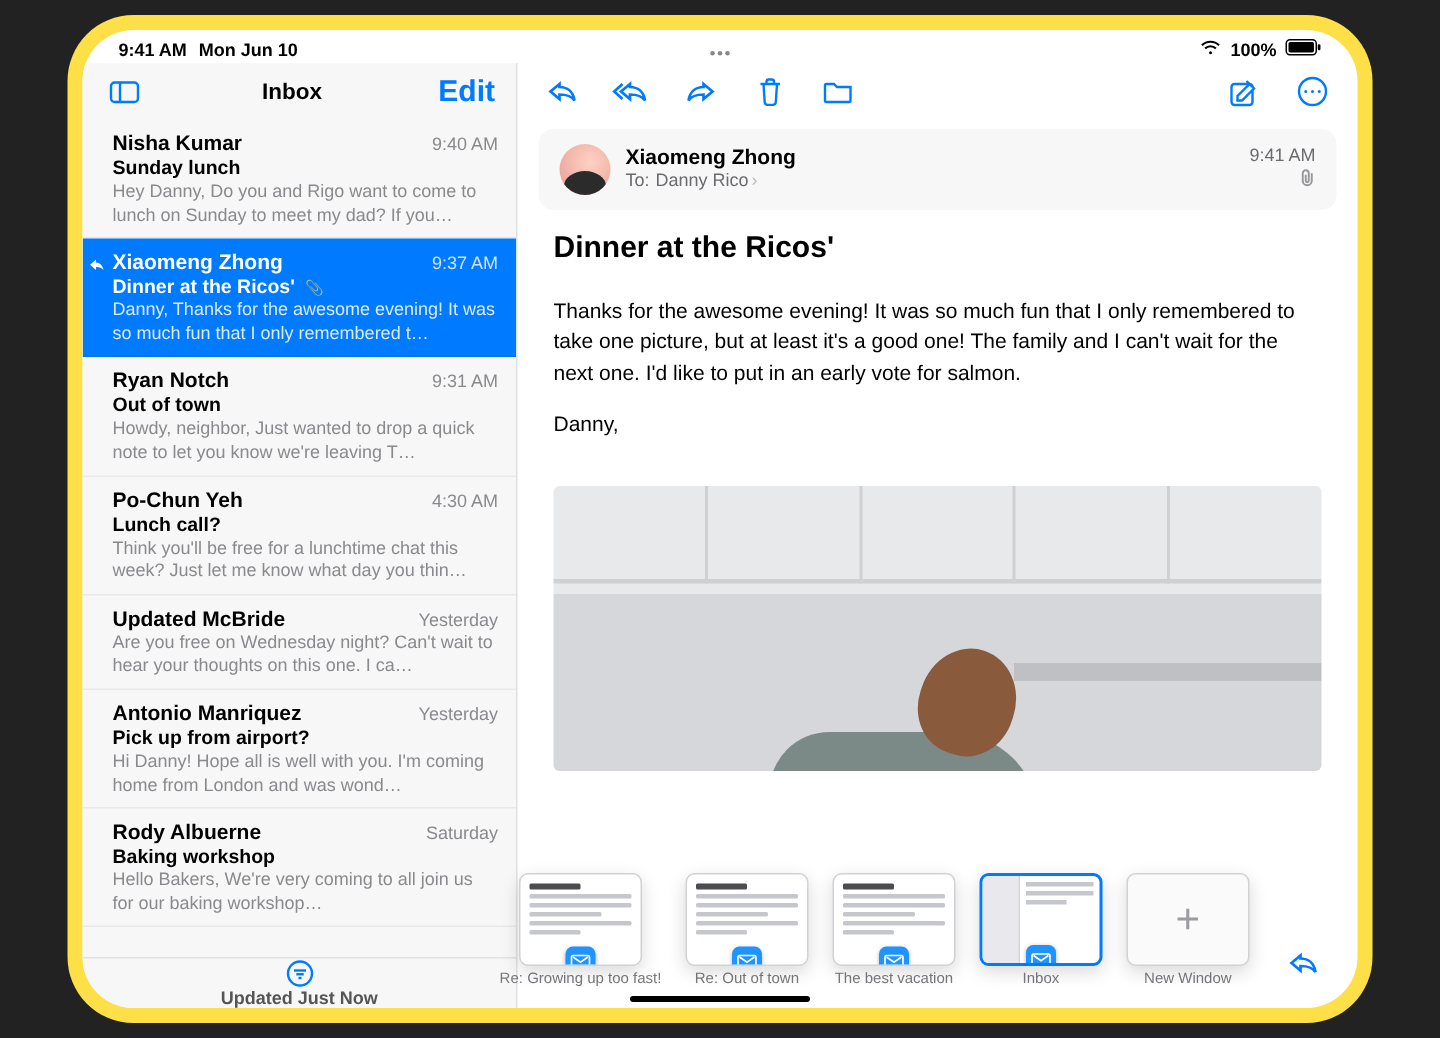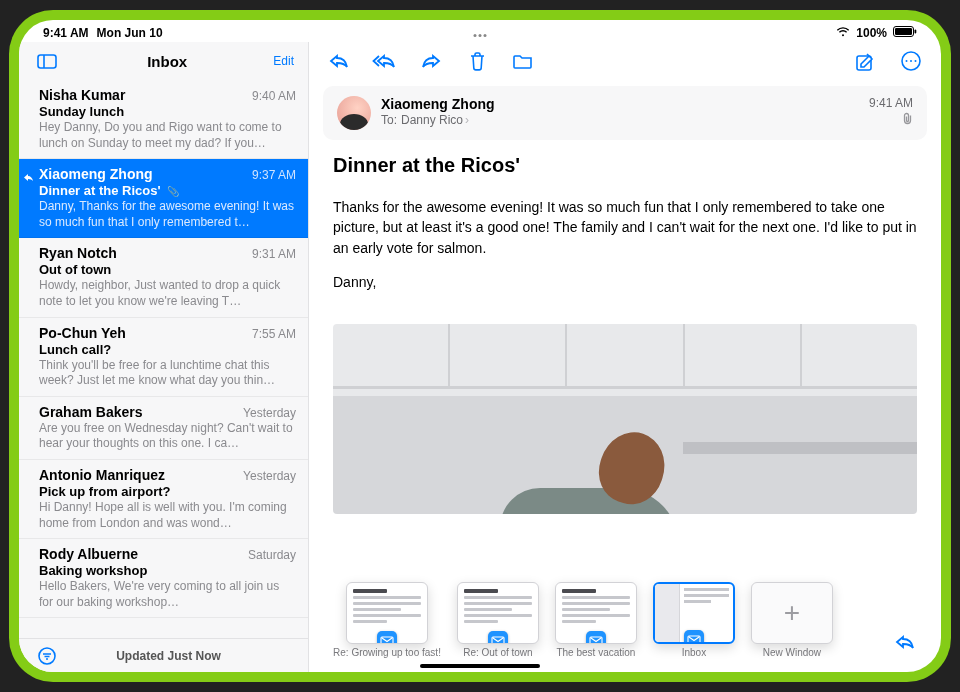--- a/index.html
+++ b/index.html
@@ -1,19 +1,19 @@
 <!DOCTYPE html>
 <html><head>
 <meta charset="utf-8">
 <style>
 * { margin: 0; padding: 0; box-sizing: border-box; font-family: -apple-system, BlinkMacSystemFont, "Helvetica Neue", sans-serif; }
 body { background: #222; width: 960px; height: 692px; overflow: hidden; display: flex; align-items: center; justify-content: center; }
 
 .device {
-  width: 942px; height: 672px; background: #84cc16; border-radius: 44px;
+  width: 870px; height: 672px; background: #fde047; border-radius: 44px;
   padding: 10px; position: relative;
 }
 .screen {
   width: 100%; height: 100%; background: #fff; border-radius: 34px; overflow: hidden;
   display: flex; flex-direction: column; position: relative;
 }
 
 
 .status-bar {
   height: 22px; display: flex; align-items: center; justify-content: space-between;
@@ -29,42 +29,42 @@
 
 .sidebar {
   width: 290px; background:#f7f7f8; display:flex; flex-direction:column; border-right:1px solid #e2e2e4;
 }
 .sidebar-top {
   height:38px; display:flex; align-items:center; justify-content:space-between; padding:0 14px;
 }
 .sidebar-title { font-weight:700; font-size:15px; flex:1; text-align:center;}
 .blue { color:#007aff; }
 .icon-btn { width:28px; height:28px; display:flex; align-items:center; justify-content:center; cursor:pointer; }
-.edit-btn { font-size:12px; }
+.edit-btn { font-size:20px;font-weight:bold; }
 
 .messages { flex:1; overflow:hidden; }
 .msg {
   padding:7px 12px 7px 20px; border-bottom:1px solid rgba(0,0,0,0.06); position:relative;
 }
 .msg.selected { background:#007aff; color:#fff; }
 .msg .row1 { display:flex; justify-content:space-between; align-items:baseline; gap:20px;}
 .msg .sender { font-size:14px; font-weight:700; }
 .msg .time { font-size:12px; color:#8a8a8e; white-space:nowrap;}
 .msg.selected .time { color:#cfe3ff; }
 .msg .subject { font-size:13px; font-weight:600; margin-top:1px;}
 .msg .preview { font-size:12px; color:#8a8a8e; line-height:1.3; margin-top:1px; }
 .msg.selected .preview { color:#dbeaff; }
 .msg .reply-indicator { position:absolute; left:4px; top:10px; color:#007aff; }
 .msg.selected .reply-indicator { color:#fff; }
 .msg .clip { font-size:10px; color:#8a8a8e; margin-left:4px;}
 .msg.selected .clip { color:#dbeaff; }
 
 .sidebar-bottom {
   height:34px; border-top:1px solid #e2e2e4; display:flex; align-items:center; justify-content:space-between;
-  padding:0 14px; font-size:12px; color:#555;
+  padding:0 14px; font-size:12px; color:#555;flex-direction:column;
 }
 .sidebar-bottom .center { flex:1; text-align:center; font-weight:600; }
 
 
 .content { flex:1; display:flex; flex-direction:column; }
 .toolbar {
   height:38px; display:flex; align-items:center; justify-content:space-between; padding:0 16px;
 }
 .toolbar-group { display:flex; gap:18px; align-items:center; }
 .tlbtn svg { stroke:#007aff; }
@@ -233,29 +233,29 @@
       <span class="sender">Ryan Notch</span>
       <span class="time">9:31 AM</span>
     </div>
     <div class="subject">Out of town</div>
     <div class="preview">Howdy, neighbor, Just wanted to drop a quick note to let you know we're leaving T…</div>
             </div>
             <div class="msg">
 
     <div class="row1">
       <span class="sender">Po-Chun Yeh</span>
-      <span class="time">7:55 AM</span>
+      <span class="time">4:30 AM</span>
     </div>
     <div class="subject">Lunch call?</div>
     <div class="preview">Think you'll be free for a lunchtime chat this week? Just let me know what day you thin…</div>
             </div>
             <div class="msg">
 
     <div class="row1">
-      <span class="sender">Graham Bakers</span>
+      <span class="sender">Updated McBride</span>
       <span class="time">Yesterday</span>
     </div>
     <div class="preview">Are you free on Wednesday night? Can't wait to hear your thoughts on this one. I ca…</div>
             </div>
             <div class="msg">
 
     <div class="row1">
       <span class="sender">Antonio Manriquez</span>
       <span class="time">Yesterday</span>
     </div>

